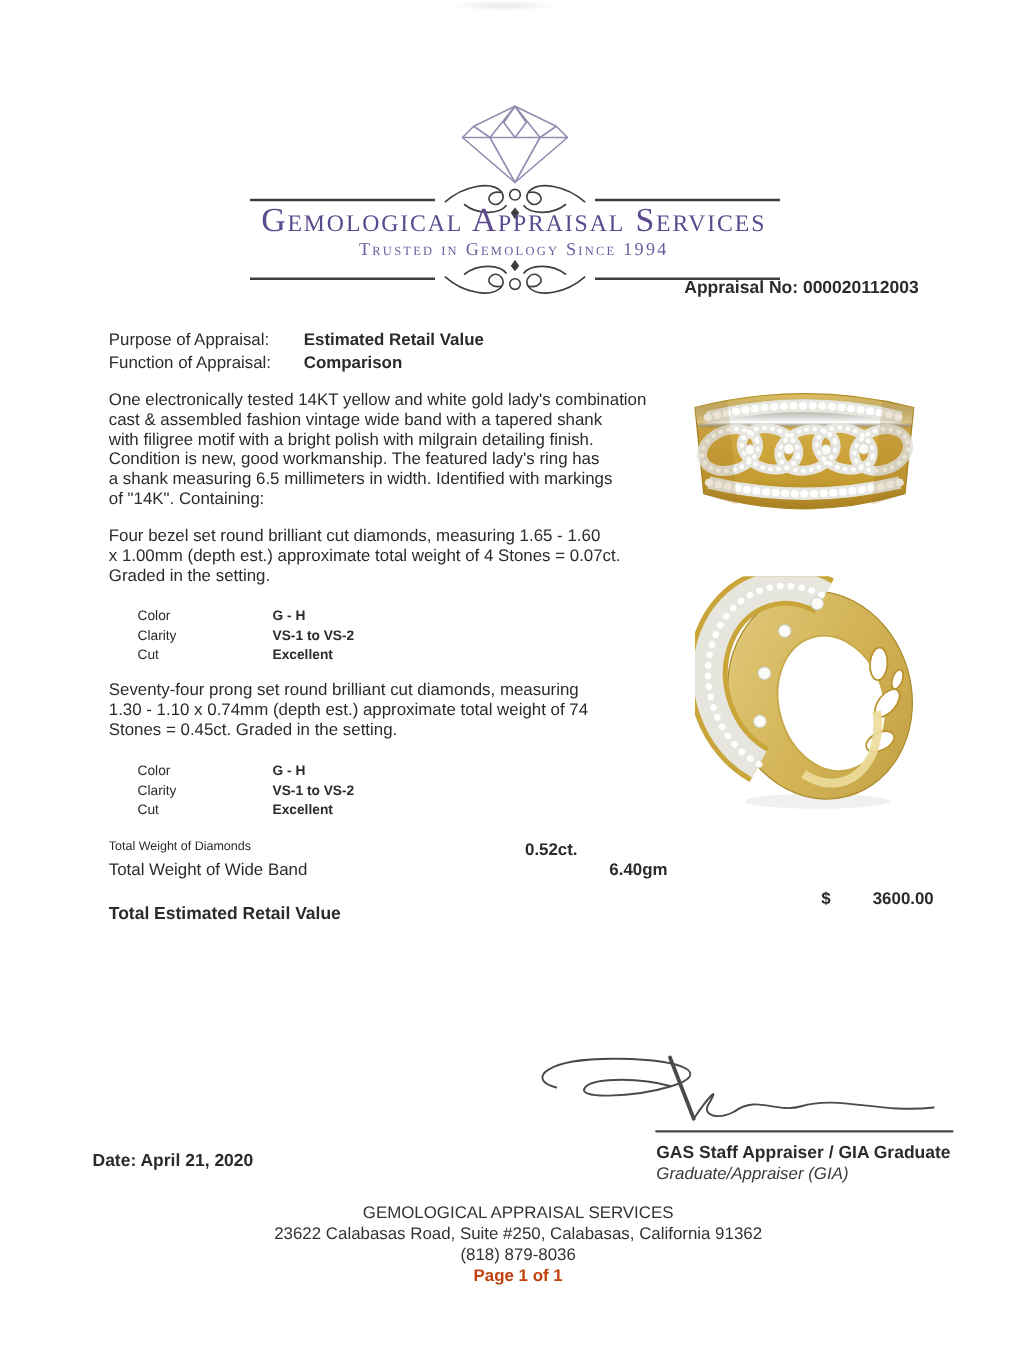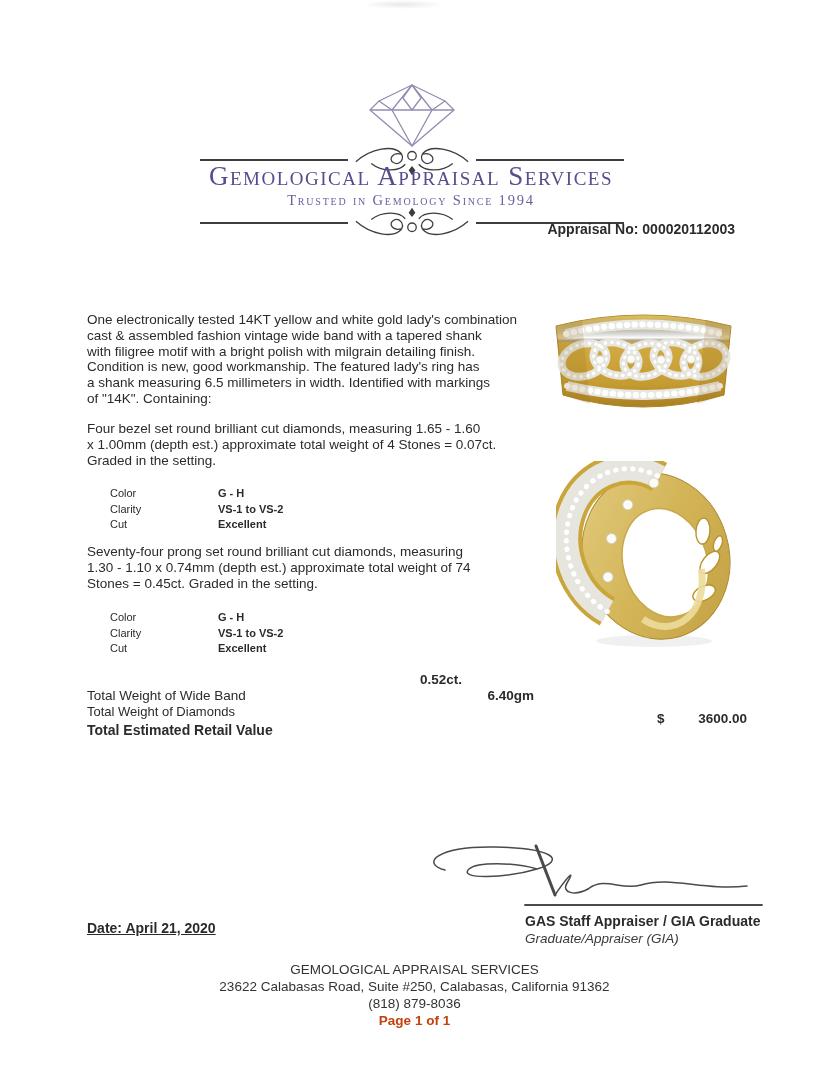--- a/index.html
+++ b/index.html
@@ -43,33 +43,33 @@
   .stone2{left:87px;top:544px;width:475px;}
 
   
   .grades{font-size:11px;line-height:15.7px;}
   .g1{left:110px;top:486px;}
   .g2{left:110px;top:610px;}
   .grades .gl{display:inline-block;width:108px;}
   .grades .gv{font-weight:bold;}
 
   
-  .tot-l1{left:87px;top:704px;font-size:13px;}
+  .tot-l1{left:87px;top:672px;font-size:10px;}
   .tot-l2{left:87px;top:688px;font-size:13.5px;}
   .tot-v1{left:420px;top:672px;width:114px;text-align:left;font-size:13.5px;font-weight:bold;}
   .tot-v2{left:420px;top:688px;width:114px;text-align:right;font-size:13.5px;font-weight:bold;}
   .retail-amount-row{left:657px;top:711px;width:90px;display:flex;justify-content:space-between;
     font-size:13.5px;font-weight:bold;}
   .retail-label{left:87px;top:722px;font-size:14px;font-weight:bold;}
 
   
   .sig-svg{left:415px;top:838px;}
   .signer-title{left:525px;top:913px;font-size:14px;font-weight:bold;}
   .signer-sub{left:525px;top:931px;font-size:13.5px;font-style:italic;color:#3a3a3a;}
-  .date-line{left:87px;top:920px;font-size:14px;font-weight:bold;text-decoration:underline;}
+  .date-line{left:74px;top:920px;font-size:14px;font-weight:bold;}
 
   
   .foot{left:0;width:829px;text-align:center;font-size:13.5px;color:#333;}
   .f1{top:962px;}
   .f2{top:979px;}
   .f3{top:996px;}
   .f4{top:1013px;font-weight:bold;color:#c2410c;}
 
   .ring1{left:542px;top:296px;}
   .ring2{left:556px;top:461px;}
@@ -123,20 +123,28 @@
           <circle cx="70" cy="15" r="5"></circle>
         </g>
         <path d="M70 27 L66 32 L70 38 L74 32 Z" fill="#3d3d3d"></path>
       </svg>
       <div class="rule"></div>
     </div>
 
     <div class="abs appraisal-no">Appraisal No: 000020112003</div>
   </div>
 
+  <div class="abs meta">
+    <div>
+      <span class="lbl">Purpose of Appraisal:</span><span class="b">Estimated Retail Value</span>
+    </div>
+    <div>
+      <span class="lbl">Function of Appraisal:</span><span class="b">Comparison</span>
+    </div>
+  </div>
 
   <div class="abs body-text pre para1">One electronically tested 14KT yellow and white gold lady's combination
 cast &amp; assembled fashion vintage wide band with a tapered shank
 with filigree motif with a bright polish with milgrain detailing finish.
 Condition is new, good workmanship. The featured lady's ring has
 a shank measuring 6.5 millimeters in width. Identified with markings
 of "14K".  Containing:</div>
 
   <svg class="abs ring1" width="203" height="128" viewBox="0 0 203 128">
     <defs>

